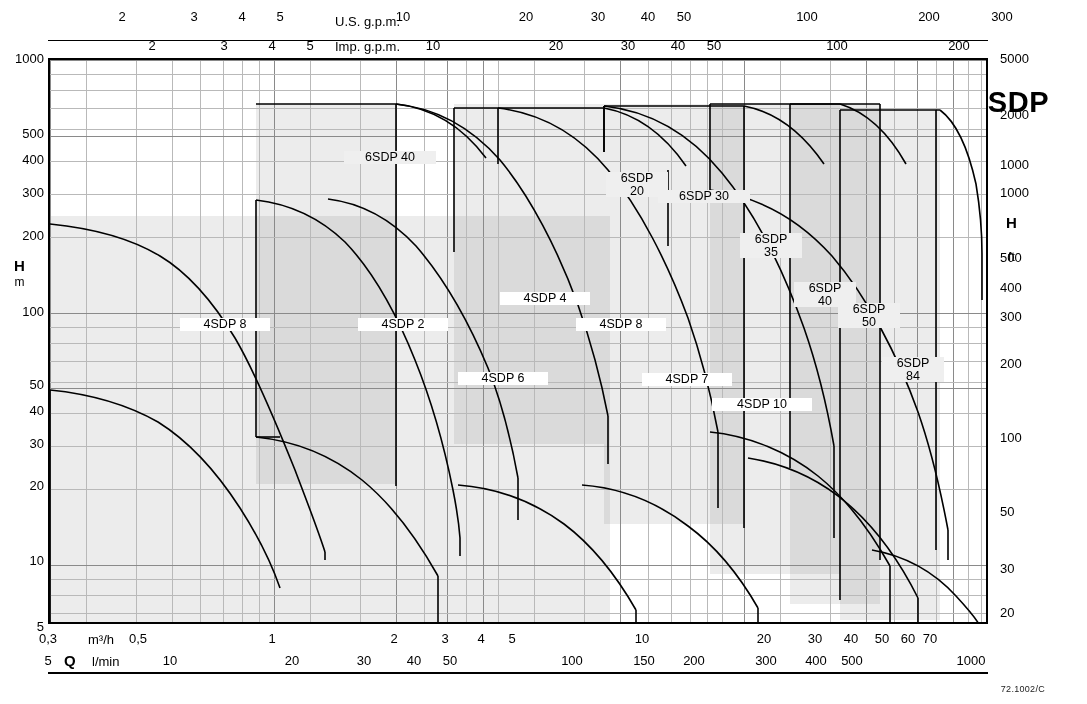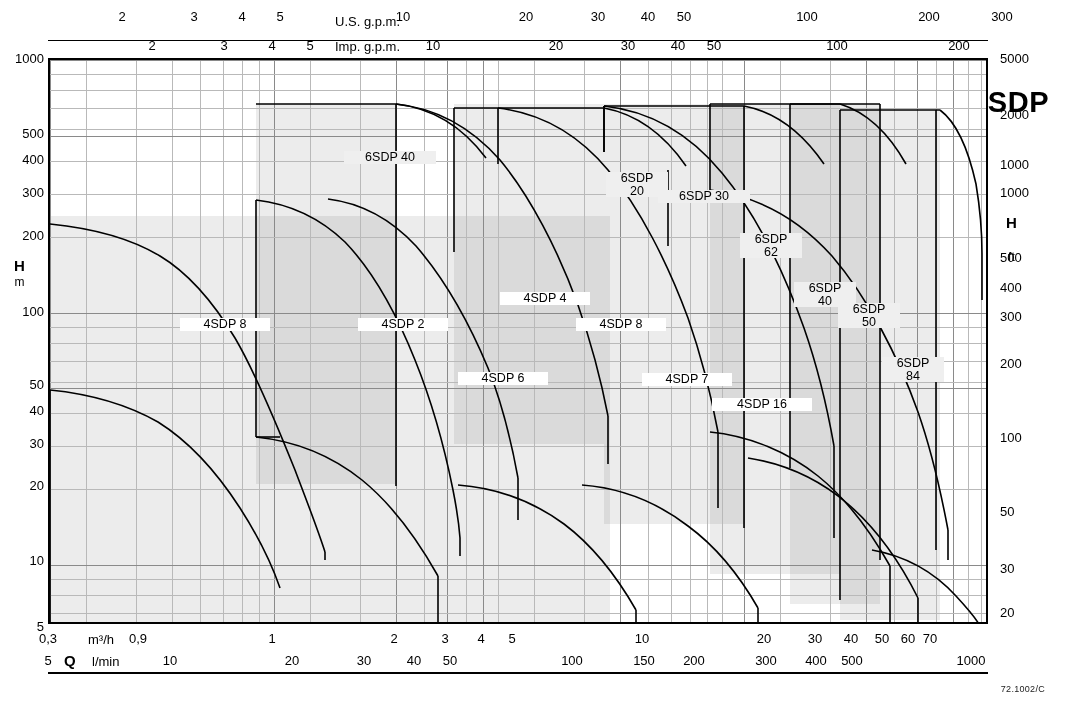--- a/index.html
+++ b/index.html
@@ -292,33 +292,33 @@
         <path d="M618,110 L618,186"></path>
       </g>
     </svg>
 
     <div class="curve-label" style="left:130px;top:258px;width:90px;background:#fff;">4SDP 8</div>
     <div class="curve-label" style="left:308px;top:258px;width:90px;background:#fff;">4SDP 2</div>
     <div class="curve-label" style="left:408px;top:312px;width:90px;background:#fff;">4SDP 6</div>
     <div class="curve-label" style="left:450px;top:232px;width:90px;background:#fff;">4SDP 4</div>
     <div class="curve-label" style="left:526px;top:258px;width:90px;background:#fff;">4SDP 8</div>
     <div class="curve-label" style="left:592px;top:313px;width:90px;background:#fff;">4SDP 7</div>
-    <div class="curve-label" style="left:662px;top:338px;width:100px;background:#fff;">4SDP 16</div>
+    <div class="curve-label" style="left:662px;top:338px;width:100px;background:#fff;">4SDP 10</div>
     <div class="curve-label" style="left:294px;top:91px;width:92px;background:#efefef;">6SDP 40</div>
 
     <div class="curve-label two" style="left:556px;top:112px;width:62px;background:#efefef;">
       <span>6SDP</span><br>
       <span>20</span>
     </div>
 
     <div class="curve-label" style="left:608px;top:130px;width:92px;background:#efefef;">6SDP 30</div>
 
     <div class="curve-label two" style="left:690px;top:173px;width:62px;background:#efefef;">
       <span>6SDP</span><br>
-      <span>62</span>
+      <span>35</span>
     </div>
 
     <div class="curve-label two" style="left:744px;top:222px;width:62px;background:#efefef;">
       <span>6SDP</span><br>
       <span>40</span>
     </div>
 
     <div class="curve-label two" style="left:788px;top:243px;width:62px;background:#efefef;">
       <span>6SDP</span><br>
       <span>50</span>
@@ -330,21 +330,21 @@
     </div>
   </div>
 
   <div class="sdp-title">SDP</div>
 
   <div class="axis-name" style="left:88px;top:632px;">m³/h</div>
   <div class="axis-name b" style="left:64px;top:652px;font-size:15px;">Q</div>
   <div class="axis-name" style="left:92px;top:654px;">l/min</div>
 
   <div class="tick-label" style="left:32px;top:632px;width:32px;">0,3</div>
-  <div class="tick-label" style="left:122px;top:632px;width:32px;">0,9</div>
+  <div class="tick-label" style="left:122px;top:632px;width:32px;">0,5</div>
   <div class="tick-label" style="left:256px;top:632px;width:32px;">1</div>
   <div class="tick-label" style="left:378px;top:632px;width:32px;">2</div>
   <div class="tick-label" style="left:429px;top:632px;width:32px;">3</div>
   <div class="tick-label" style="left:465px;top:632px;width:32px;">4</div>
   <div class="tick-label" style="left:496px;top:632px;width:32px;">5</div>
   <div class="tick-label" style="left:626px;top:632px;width:32px;">10</div>
   <div class="tick-label" style="left:748px;top:632px;width:32px;">20</div>
   <div class="tick-label" style="left:799px;top:632px;width:32px;">30</div>
   <div class="tick-label" style="left:835px;top:632px;width:32px;">40</div>
   <div class="tick-label" style="left:866px;top:632px;width:32px;">50</div>

